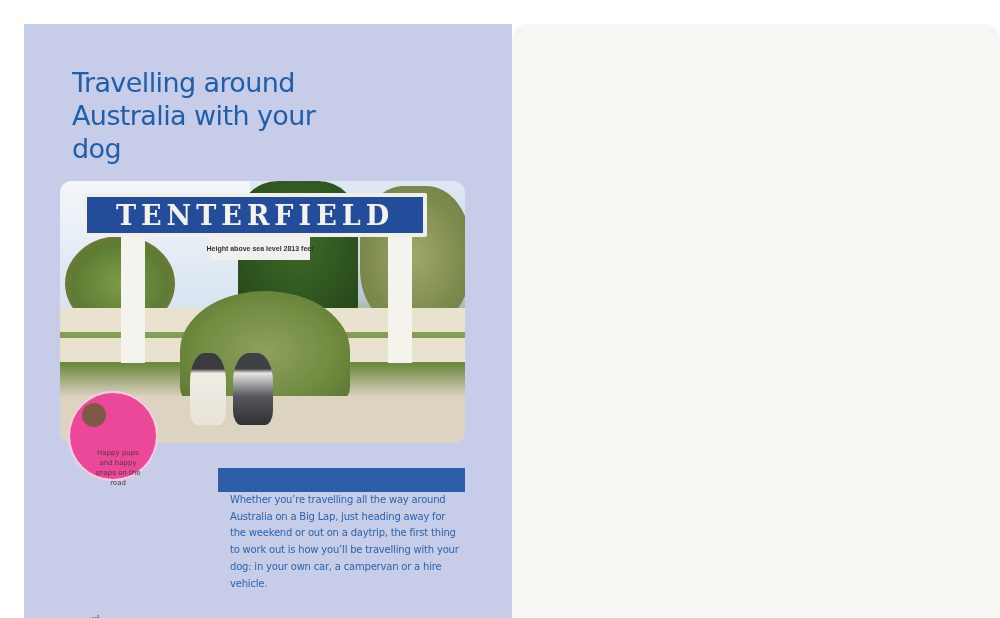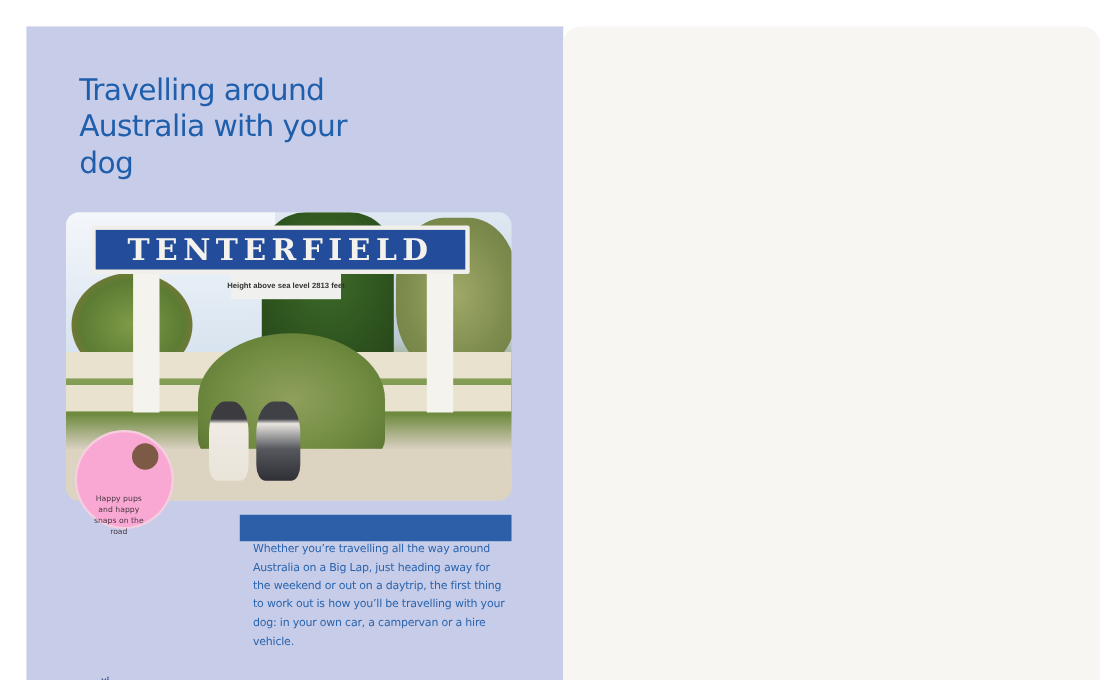--- a/index.html
+++ b/index.html
@@ -13,21 +13,20 @@
   .title {
     position: absolute; left: 36px; top: 30px; width: 300px;
     font-family: "DejaVu Sans", sans-serif; font-weight: 400;
     font-size: 27px; line-height: 33px; color: #1f5eab; letter-spacing: -0.6px;
   }
 
   .photo {
     position: absolute; left: 36px; top: 157px; width: 405px; height: 262px;
     border-radius: 12px; overflow: hidden;
     background: linear-gradient(180deg, #dfe8f2 0%, #c9d9e9 30%, #b8c6cf 45%, #8ca35d 55%, #6d8a3e 70%, #d8cfbf 82%, #e2d9c9 100%);
-    margin-top: 12px;
   }
   .photo .sky { position:absolute; left:0; top:0; width:190px; height:130px;
     background: linear-gradient(180deg,#f4f7fb,#d7e3ef); }
   .photo .tree-dark { position:absolute; left:178px; top:0; width:120px; height:135px;
     background: radial-gradient(ellipse at 50% 40%, #3f6b2a 0%, #30571f 55%, #27461a 100%); border-radius: 40px 40px 10px 10px; }
   .photo .tree-left { position:absolute; left:5px; top:55px; width:110px; height:95px;
     background: radial-gradient(ellipse at 50% 50%, #7f9b48 0%, #5c7c33 60%, #a46c3c 100%); border-radius: 50%; }
   .photo .tree-right { position:absolute; left:300px; top:5px; width:110px; height:140px;
     background: radial-gradient(ellipse at 50% 50%, #9fa868 0%, #7d8c4d 60%, #6f7b45 100%); border-radius: 40%; }
   .photo .bush { position:absolute; left:120px; top:110px; width:170px; height:120px;
@@ -52,23 +51,23 @@
     display:flex; align-items:center; justify-content:center; white-space:nowrap;
   }
   .photo .dog { position:absolute; border-radius: 40% 40% 20% 20%; }
   .photo .dog.d1 { left:130px; top:172px; width:36px; height:72px;
     background: linear-gradient(180deg,#3b3b40 0%,#3b3b40 22%,#f0ece4 28%,#e9e3d8 100%); }
   .photo .dog.d2 { left:173px; top:172px; width:40px; height:72px;
     background: linear-gradient(180deg,#3f4147 0%,#3f4147 22%,#e8e5e0 28%,#56585e 60%,#2f3035 100%); }
 
   .badge {
     position:absolute; left:46px; top:369px; width:86px; height:86px;
-    background:#f9a8d4; border-radius:50%;
+    background:#ec4899; border-radius:50%;
     box-shadow: 0 0 0 2px #f6cfdf;
-    display:flex; flex-direction:column; align-items:flex-end; justify-content:flex-start;
+    display:flex; flex-direction:column; align-items:flex-start; justify-content:flex-start;
     padding-top:10px;
   }
   .badge::before {
     content:""; position:absolute; inset:-3px; border-radius:50%;
     background: repeating-conic-gradient(#f6cfdf 0deg 7deg, transparent 7deg 15deg);
     z-index:-1;
   }
   .badge .hole { width:6px; height:6px; border-radius:50%; background:#7d5a46; margin-bottom:9px; }
   .badge .caption {
     font-family:"DejaVu Sans", sans-serif; font-size:7px; line-height:10px;

